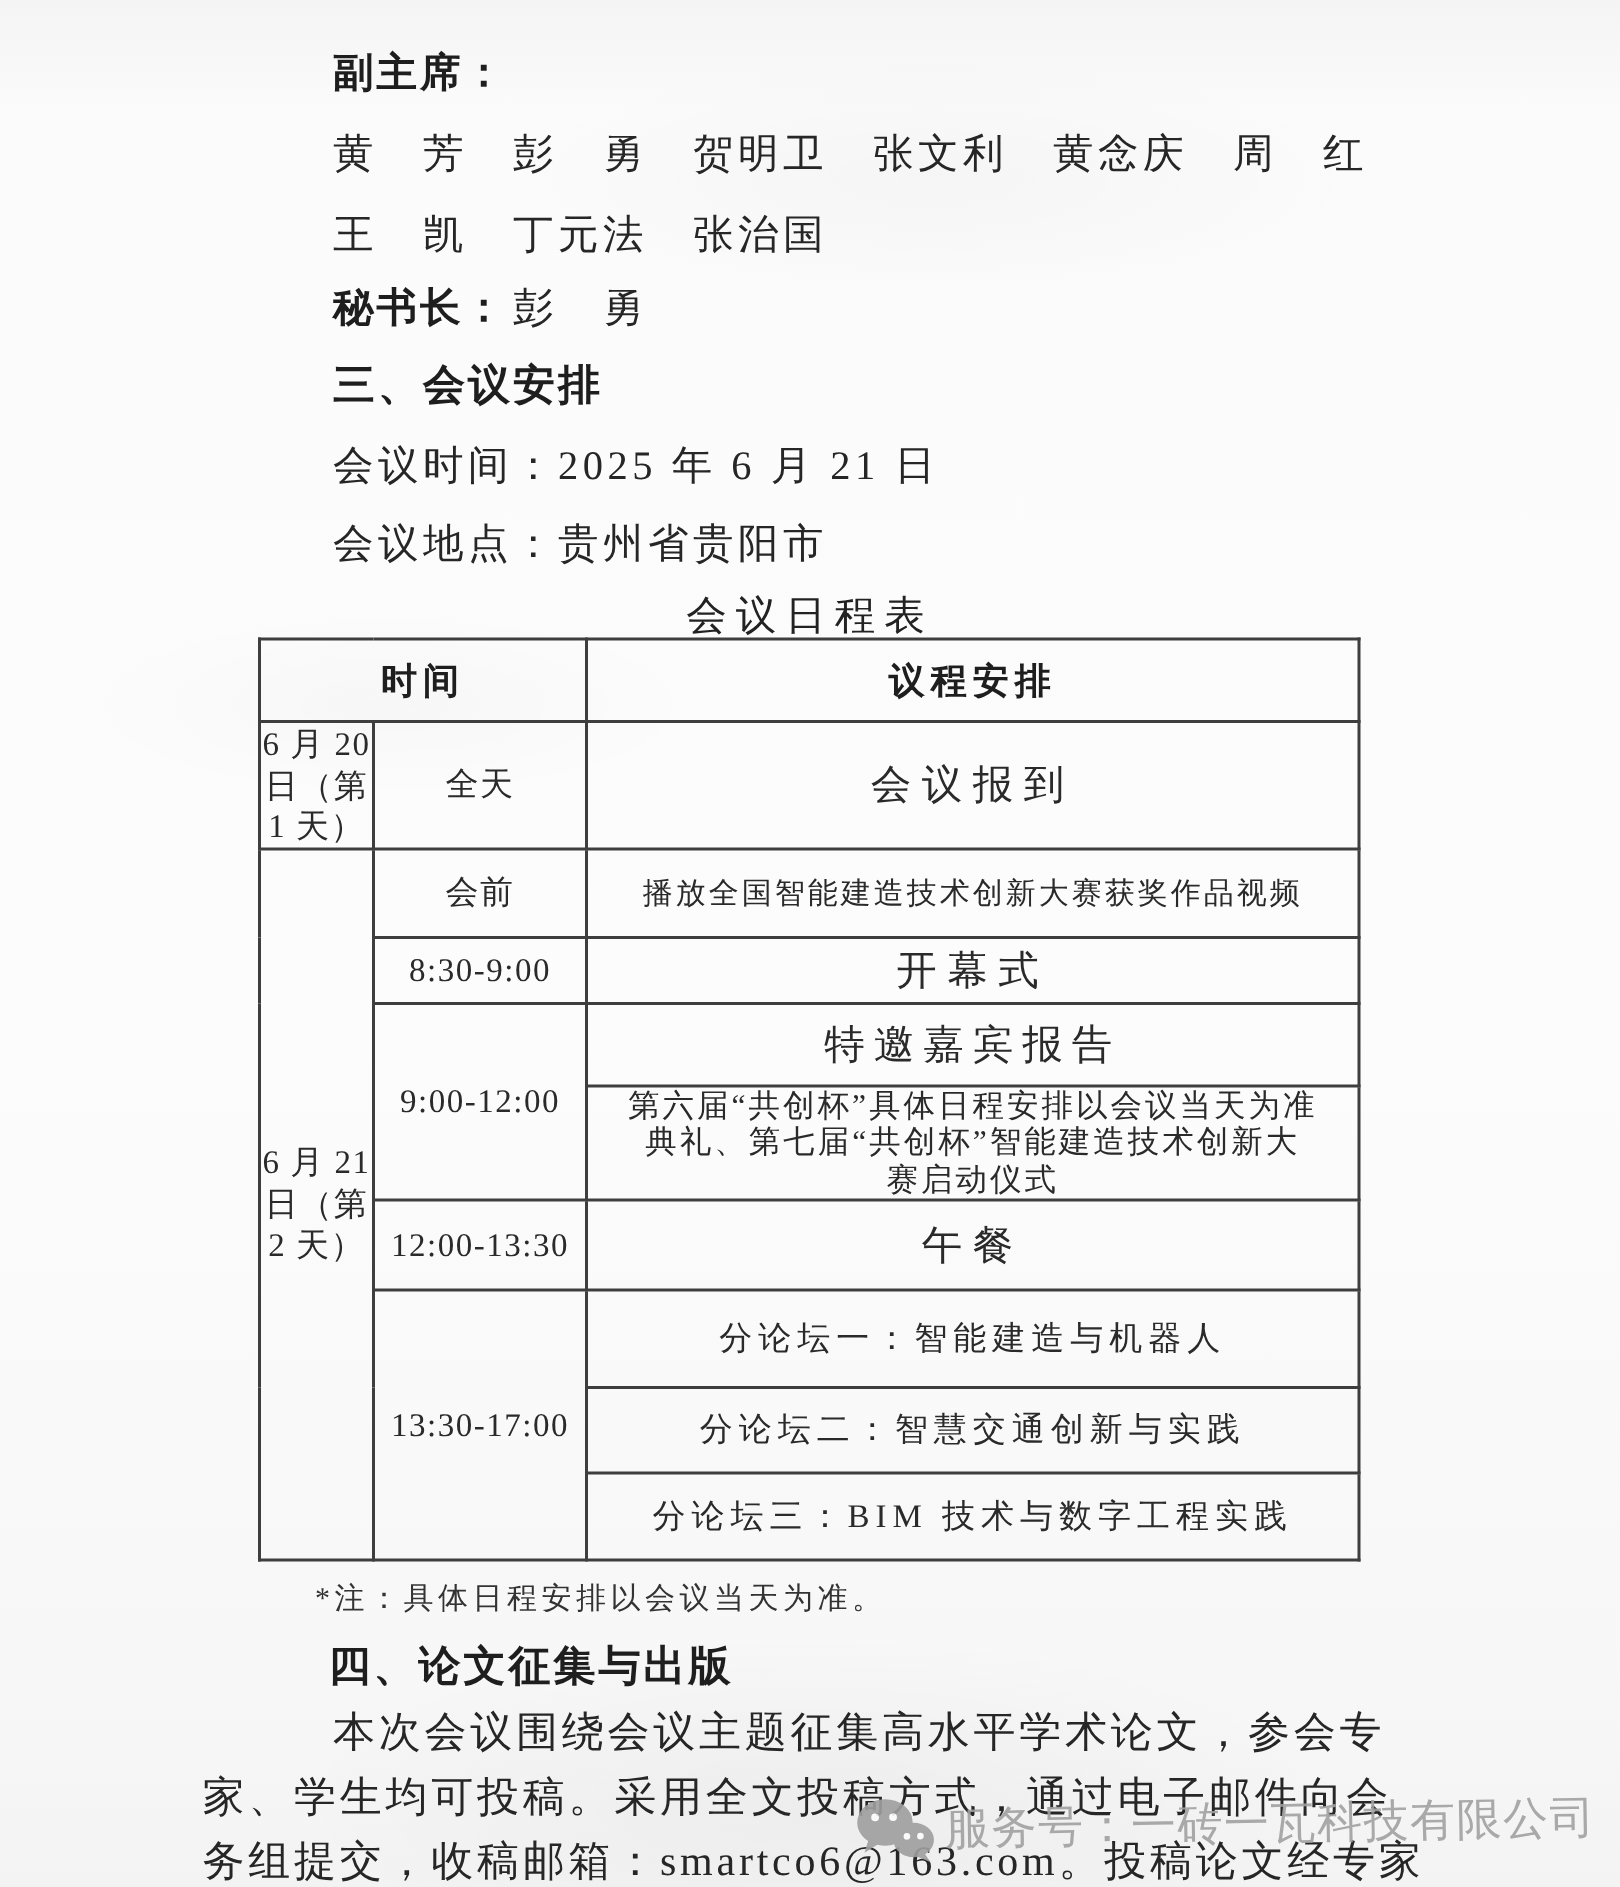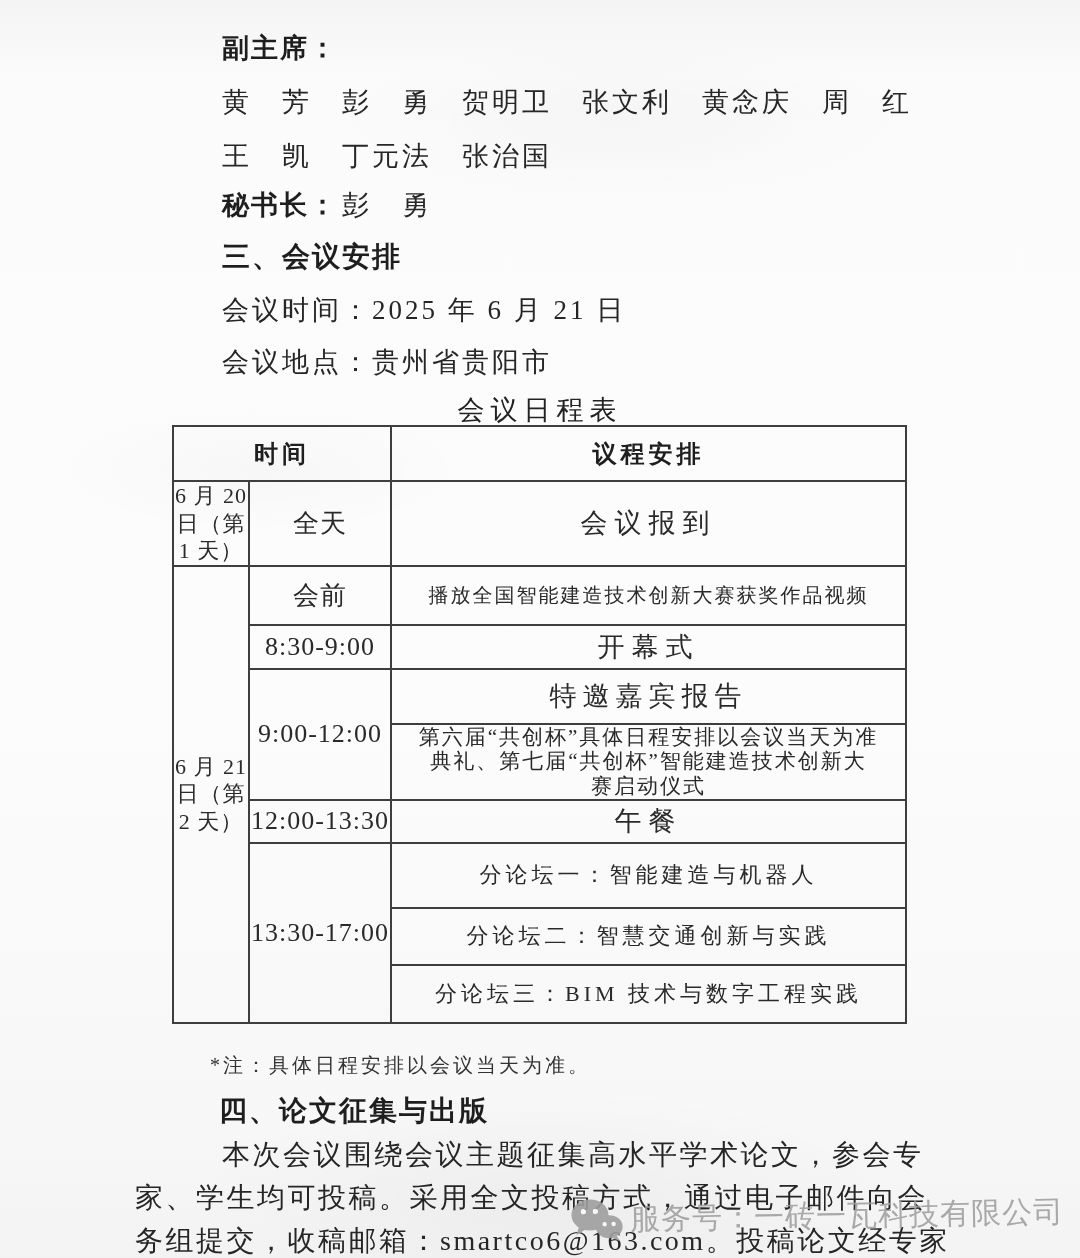--- a/index.html
+++ b/index.html
@@ -51,21 +51,21 @@
   }
   th.hdr{
     font-family:"Liberation Sans","DejaVu Sans",sans-serif;
     font-weight:700;font-size:24px;letter-spacing:4px;color:#1e1e1e;
   }
   .cell-date{
     text-align:left;padding-left:6px;
     font-size:22px;line-height:1.25;letter-spacing:1px;
     white-space:pre-line;vertical-align:middle;
   }
-  .cell-time{font-size:26px;letter-spacing:1px;white-space:nowrap;}
+  .cell-time{font-size:22px;letter-spacing:1px;white-space:nowrap;}
   .cell-agenda{font-size:27px;letter-spacing:7px;white-space:nowrap;}
   .cell-agenda-sm{font-size:20px;letter-spacing:2px;white-space:nowrap;}
   .cell-awards{
     font-size:21px;letter-spacing:2px;line-height:1.18;
     padding:2px 8px;white-space:nowrap;
   }
   .cell-awards div{white-space:nowrap;}
   .cell-forum{
     text-align:left;padding-left:15px;
     font-size:22px;letter-spacing:4px;white-space:nowrap;
@@ -142,21 +142,21 @@
       <td class="cell-time" rowspan="2">9:00-12:00</td>
       <td class="cell-agenda" style="letter-spacing:6px">特邀嘉宾报告</td>
     </tr>
     <tr style="height:73px">
       <td class="cell-awards">
         <div>第六届“共创杯”具体日程安排以会议当天为准</div>
         <div>典礼、第七届“共创杯”智能建造技术创新大</div>
         <div>赛启动仪式</div>
       </td>
     </tr>
-    <tr style="height:43px">
+    <tr style="height:60px">
       <td class="cell-time">12:00-13:30</td>
       <td class="cell-agenda">午餐</td>
     </tr>
     <tr style="height:65px">
       <td class="cell-time" rowspan="3">13:30-17:00</td>
       <td class="cell-forum">分论坛一：智能建造与机器人</td>
     </tr>
     <tr style="height:57px">
       <td class="cell-forum">分论坛二：智慧交通创新与实践</td>
     </tr>

